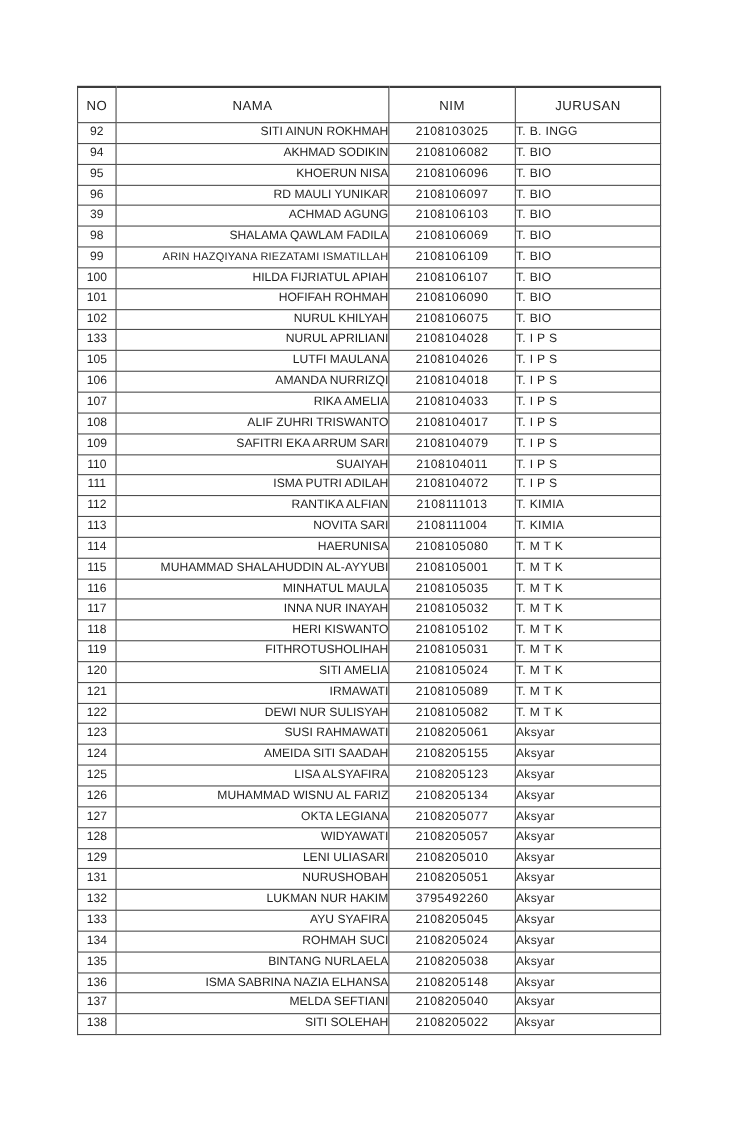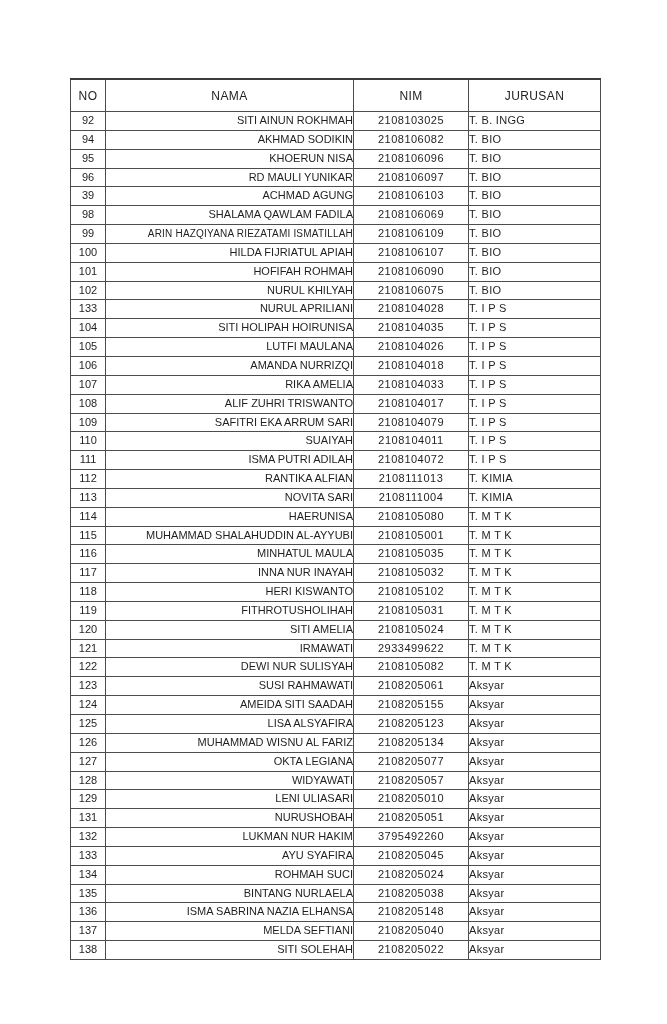--- a/index.html
+++ b/index.html
@@ -170,26 +170,20 @@
     <td class="cell-jurusan">T. BIO</td>
   </tr>
 
   <tr>
     <td class="cell-no">133</td>
     <td class="cell-nama">NURUL APRILIANI</td>
     <td class="cell-nim">2108104028</td>
     <td class="cell-jurusan">T. I P S</td>
   </tr>
 
-  <tr>
-    <td class="cell-no">104</td>
-    <td class="cell-nama">SITI HOLIPAH HOIRUNISA</td>
-    <td class="cell-nim">2108104035</td>
-    <td class="cell-jurusan">T. I P S</td>
-  </tr>
 
   <tr>
     <td class="cell-no">105</td>
     <td class="cell-nama">LUTFI MAULANA</td>
     <td class="cell-nim">2108104026</td>
     <td class="cell-jurusan">T. I P S</td>
   </tr>
 
   <tr>
     <td class="cell-no">106</td>
@@ -292,21 +286,21 @@
   <tr>
     <td class="cell-no">120</td>
     <td class="cell-nama">SITI AMELIA</td>
     <td class="cell-nim">2108105024</td>
     <td class="cell-jurusan">T. M T K</td>
   </tr>
 
   <tr>
     <td class="cell-no">121</td>
     <td class="cell-nama">IRMAWATI</td>
-    <td class="cell-nim">2933499622</td>
+    <td class="cell-nim">2108105089</td>
     <td class="cell-jurusan">T. M T K</td>
   </tr>
 
   <tr>
     <td class="cell-no">122</td>
     <td class="cell-nama">DEWI NUR SULISYAH</td>
     <td class="cell-nim">2108105082</td>
     <td class="cell-jurusan">T. M T K</td>
   </tr>
 

